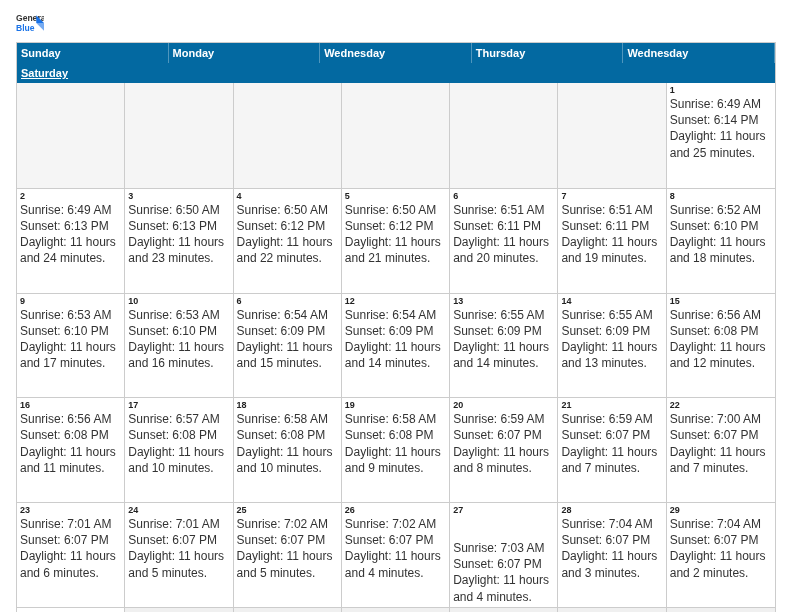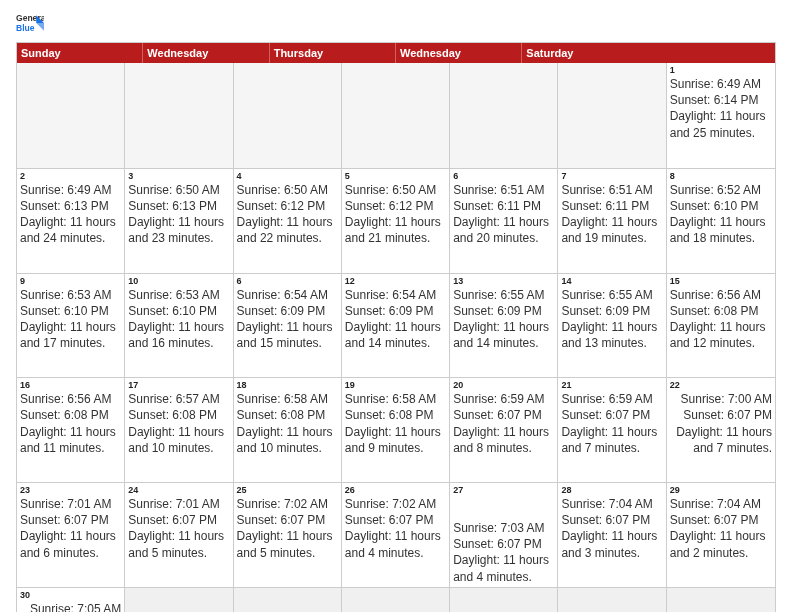--- a/index.html
+++ b/index.html
@@ -46,32 +46,32 @@
       color: #444;
     }
     .calendar {
       flex: 1;
       display: flex;
       flex-direction: column;
       border: 1px solid #ccc;
     }
     .calendar-header {
       display: grid;
-      grid-template-columns: repeat(6, 1fr);
-      background: #b91c1c;
+      grid-template-columns: repeat(5, 1fr);
+      background: #0369a1;
     }
     .cal-header-cell {
       color: #fff;
       font-size: 11px;
       font-weight: bold;
       padding: 4px 4px;
       text-align: left;
       border-right: 1px solid rgba(255,255,255,0.3);
     }
-    .cal-header-cell:last-child { border-right: none; }
+    .cal-header-cell:last-child { border-right: none; text-decoration: underline; }
     .calendar-body {
       flex: 1;
       display: grid;
       grid-template-rows: repeat(6, 1fr);
     }
     .cal-row {
       display: grid;
       grid-template-columns: repeat(7, 1fr);
       border-top: 1px solid #ccc;
     }
@@ -116,20 +116,21 @@
     </div>
     <div class="title-block">
       <div class="month-title"></div>
       <div class="subtitle"></div>
     </div>
   </div>
 
   <div class="calendar">
     <div class="calendar-header">
     <div class="cal-header-cell">Sunday</div>
+        <div class="cal-header-cell">Monday</div>
         <div class="cal-header-cell">Wednesday</div>
         <div class="cal-header-cell">Thursday</div>
         <div class="cal-header-cell">Wednesday</div>
         <div class="cal-header-cell">Saturday</div>
       </div>
     <div class="calendar-body">
     <div class="cal-row">
           <div class="cal-cell empty"></div>
           <div class="cal-cell empty"></div>
           <div class="cal-cell empty"></div>
@@ -284,21 +285,21 @@
           </div>
           <div class="cal-cell">
             <span class="day-num">21</span>
             <div class="cell-info" style="white-space: pre-line;">Sunrise: 6:59 AM
 Sunset: 6:07 PM
 Daylight: 11 hours
 and 7 minutes.</div>
           </div>
           <div class="cal-cell">
             <span class="day-num">22</span>
-            <div class="cell-info" style="white-space: pre-line; text-align: right;">Sunrise: 7:00 AM
+            <div class="cell-info" style="white-space: pre-line;">Sunrise: 7:00 AM
 Sunset: 6:07 PM
 Daylight: 11 hours
 and 7 minutes.</div>
           </div>
         </div>
         <div class="cal-row">
           <div class="cal-cell">
             <span class="day-num">23</span>
             <div class="cell-info" style="white-space: pre-line;">Sunrise: 7:01 AM
 Sunset: 6:07 PM

